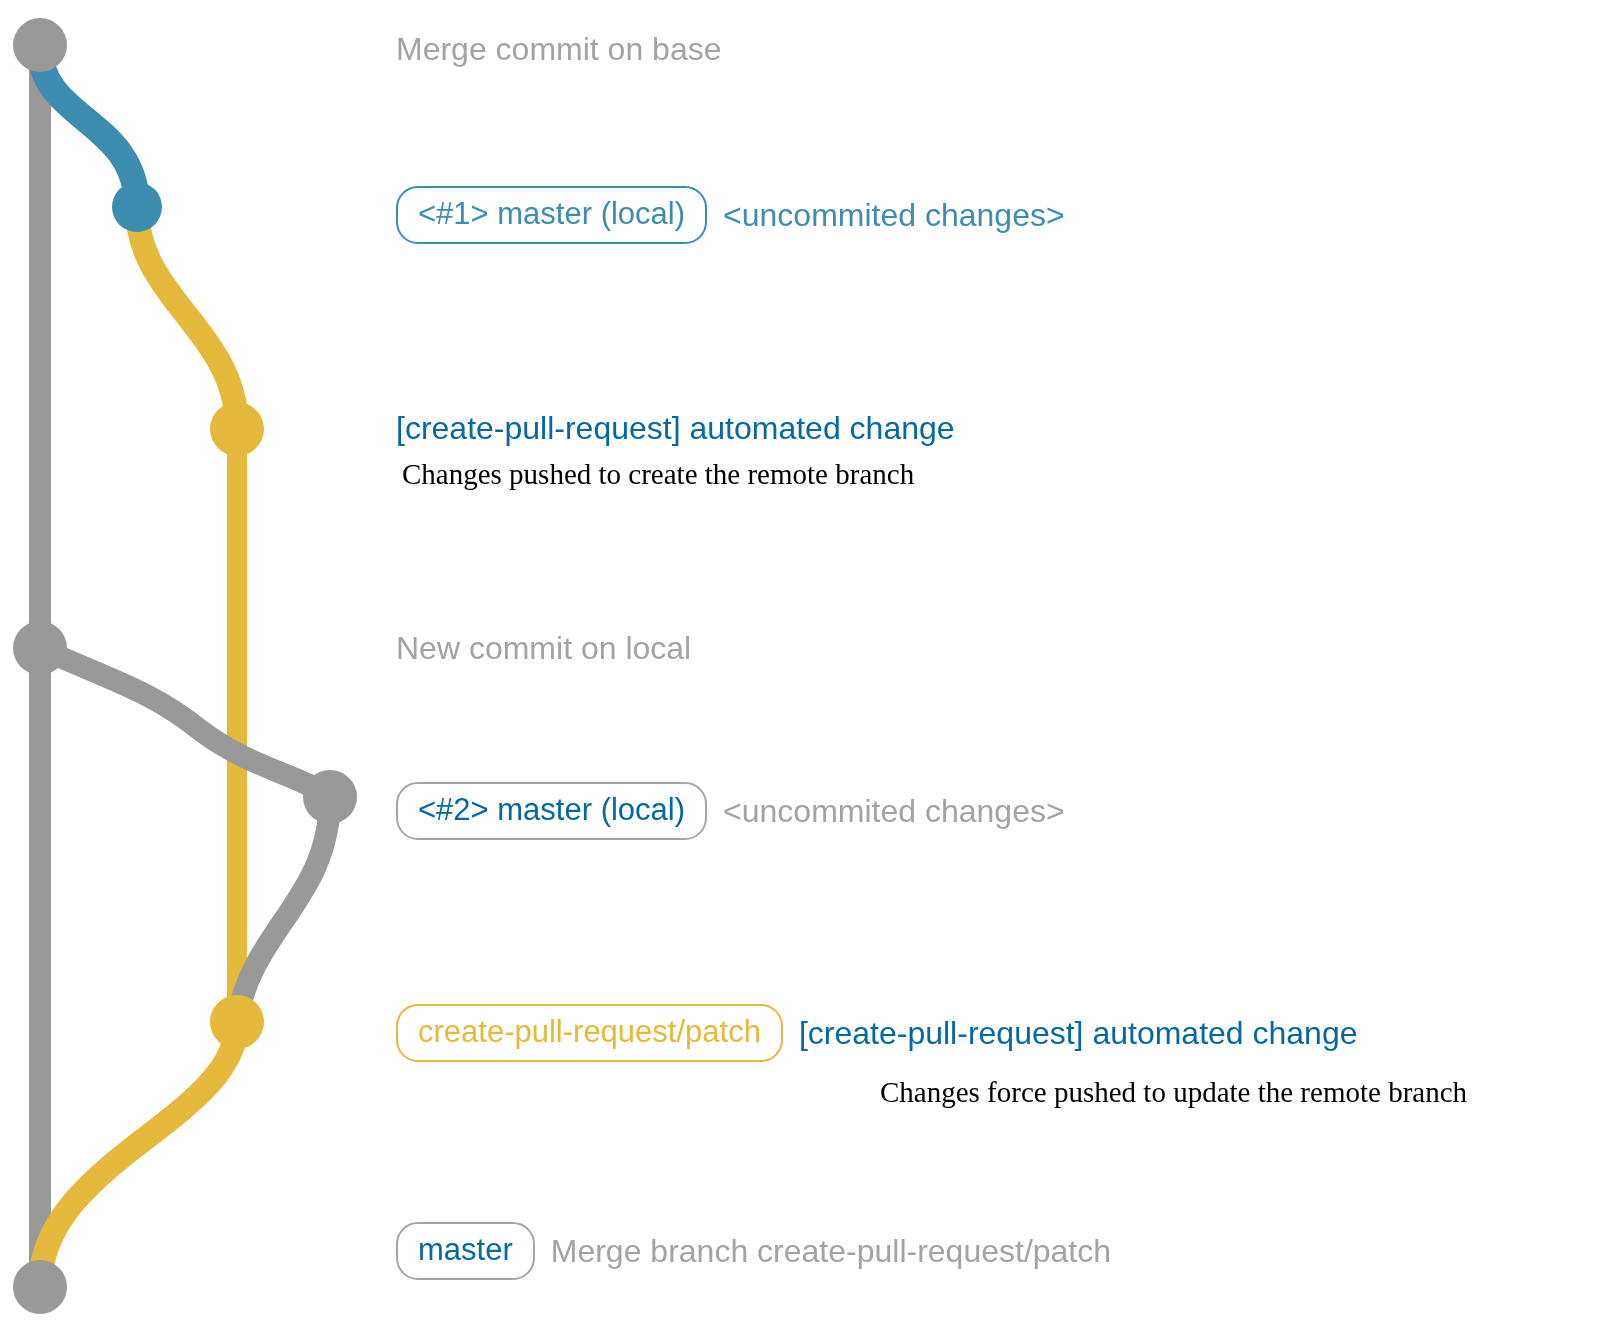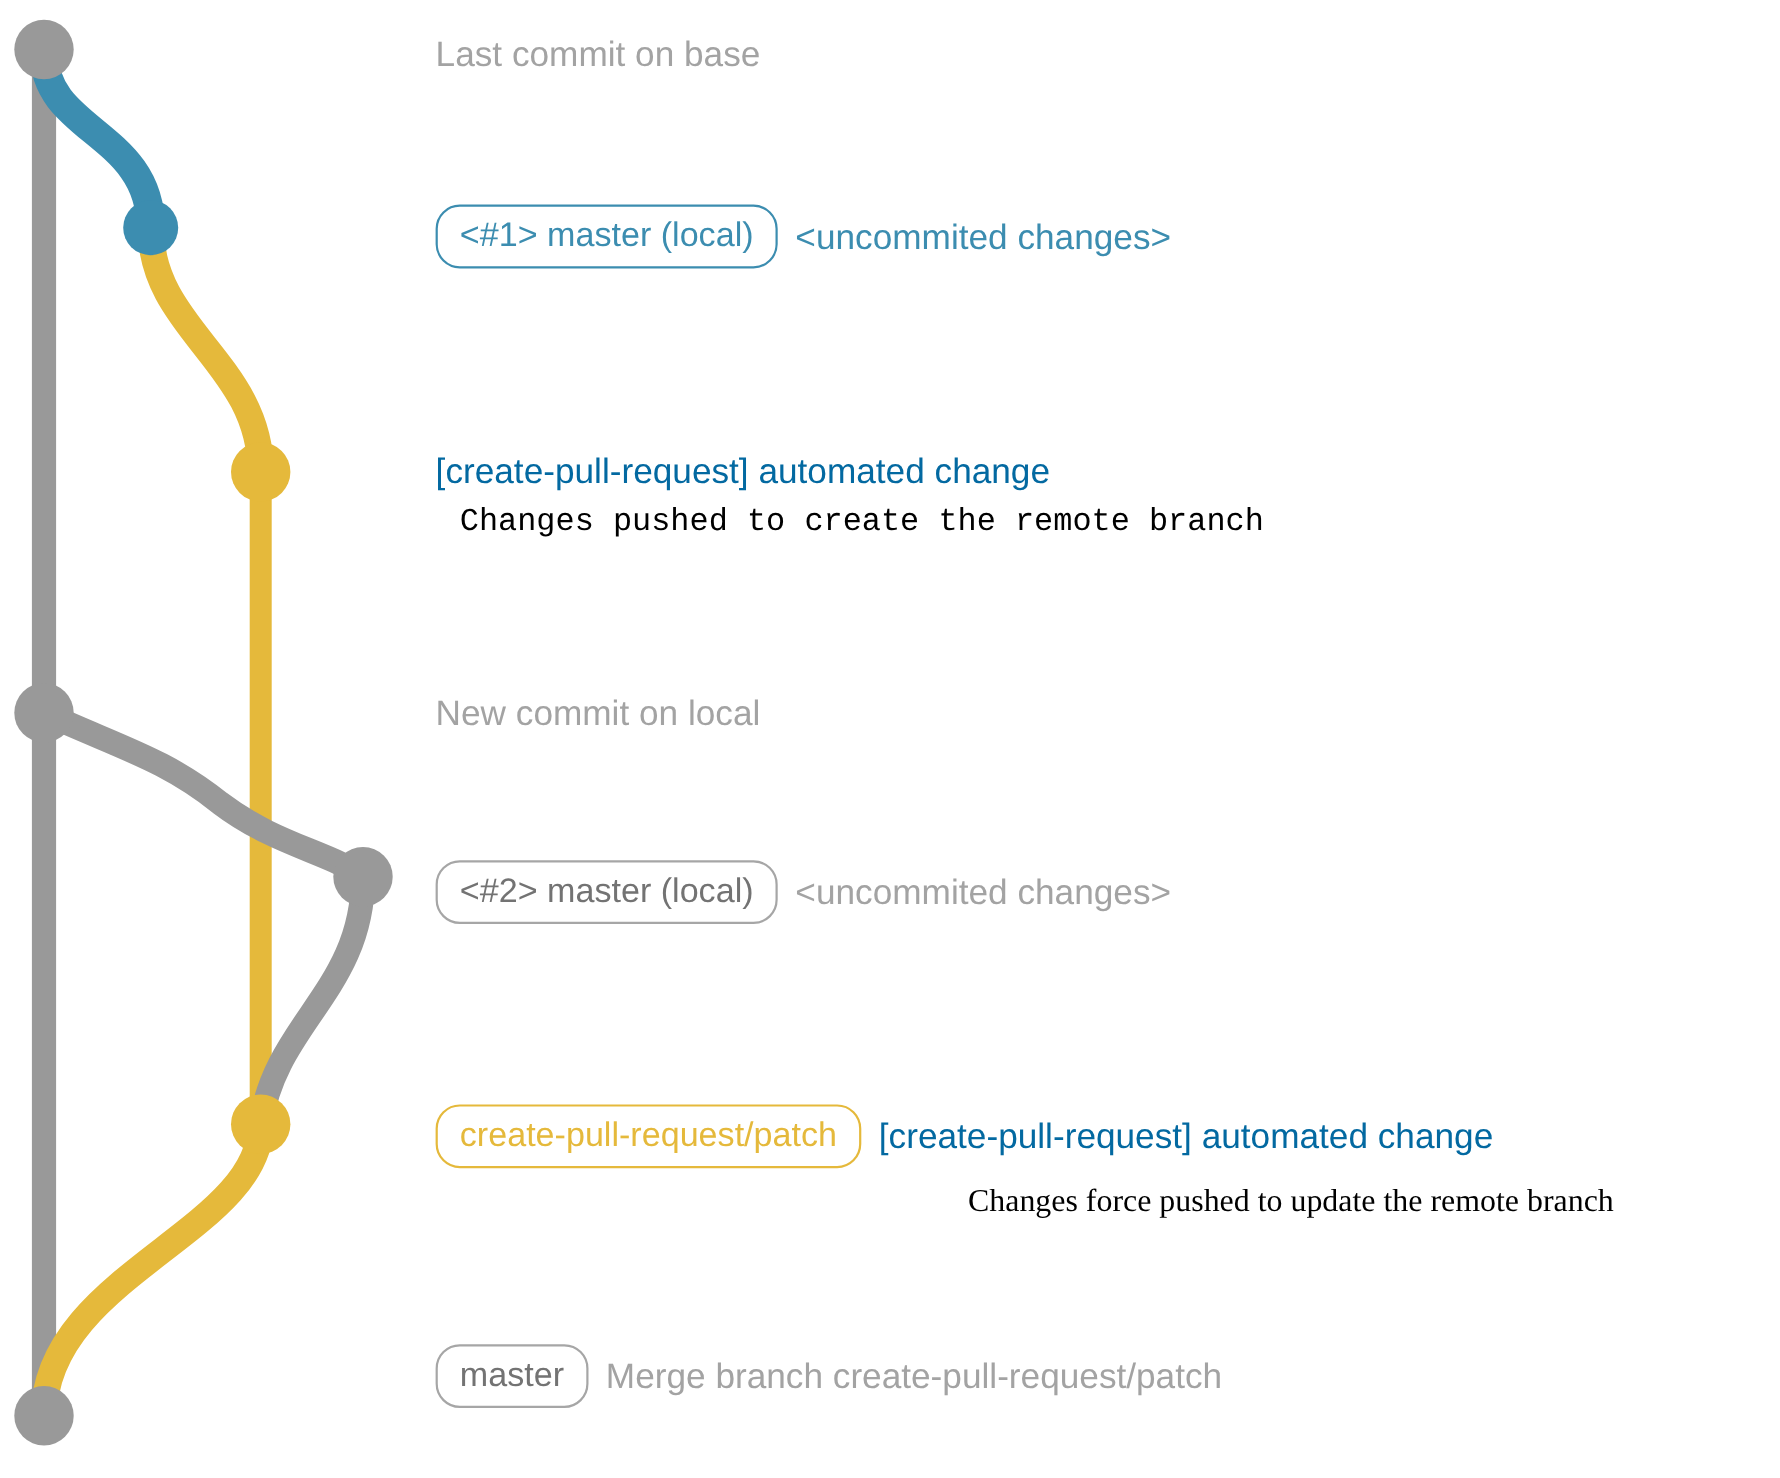--- a/index.html
+++ b/index.html
@@ -51,21 +51,21 @@
     color: #9a9a9a;
     font-size: 31px;
     line-height: 1;
     padding: 10px 20px 13px 20px;
     font-family: "Liberation Sans", sans-serif;
     background: transparent;
     box-sizing: border-box;
   }
   .badge.blue  { border-color: #3c8db0; color: #3c8db0; }
   .badge.gold  { border-color: #e5b93b; color: #e5b93b; }
-  .badge.gray  { border-color: #a6a6a6; color: #737373; }
+  .badge.gray  { border-color: #a6a6a6; color: #0369a1; }
 
   .headline {
     font-size: 32px;
     line-height: 1;
     font-family: "Liberation Sans", sans-serif;
     white-space: nowrap;
   }
   .headline.blue { color: #3c8db0; }
   .headline.gold { color: #0369a1; }
   .headline.gray { color: #a3a3a3; }
@@ -108,34 +108,34 @@
     <circle cx="40" cy="648" r="27" fill="#999999"></circle>
     <circle cx="330" cy="797" r="27" fill="#999999"></circle>
     <circle cx="237" cy="1022" r="27" fill="#e5b93b"></circle>
     <circle cx="40" cy="1287" r="27" fill="#999999"></circle>
   </svg>
 </div>
 
 <div id="annotation-layer">
     <div class="ann-row" style="top: 33px;">
       <div class="ann-line">
-        <span class="headline gray">Last commit on base</span>
+        <span class="headline gray">Merge commit on base</span>
       </div>
     </div>
     <div class="ann-row" style="top: 186px;">
       <div class="ann-line">
         <span class="badge blue">&lt;#1&gt; master (local)</span>
         <span class="headline blue gap-after-badge">&lt;uncommited changes&gt;</span>
       </div>
     </div>
     <div class="ann-row" style="top: 412px;">
       <div class="ann-line">
         <span class="headline gold">[create-pull-request] automated change</span>
       </div>
-      <span class="subtext" style="margin-left: 22px; font-family: Liberation Mono, monospace;">Changes pushed to create the remote branch</span>
+      <span class="subtext" style="margin-left: 6px;">Changes pushed to create the remote branch</span>
     </div>
     <div class="ann-row" style="top: 632px;">
       <div class="ann-line">
         <span class="headline gray">New commit on local</span>
       </div>
     </div>
     <div class="ann-row" style="top: 782px;">
       <div class="ann-line">
         <span class="badge gray">&lt;#2&gt; master (local)</span>
         <span class="headline gray gap-after-badge">&lt;uncommited changes&gt;</span>

